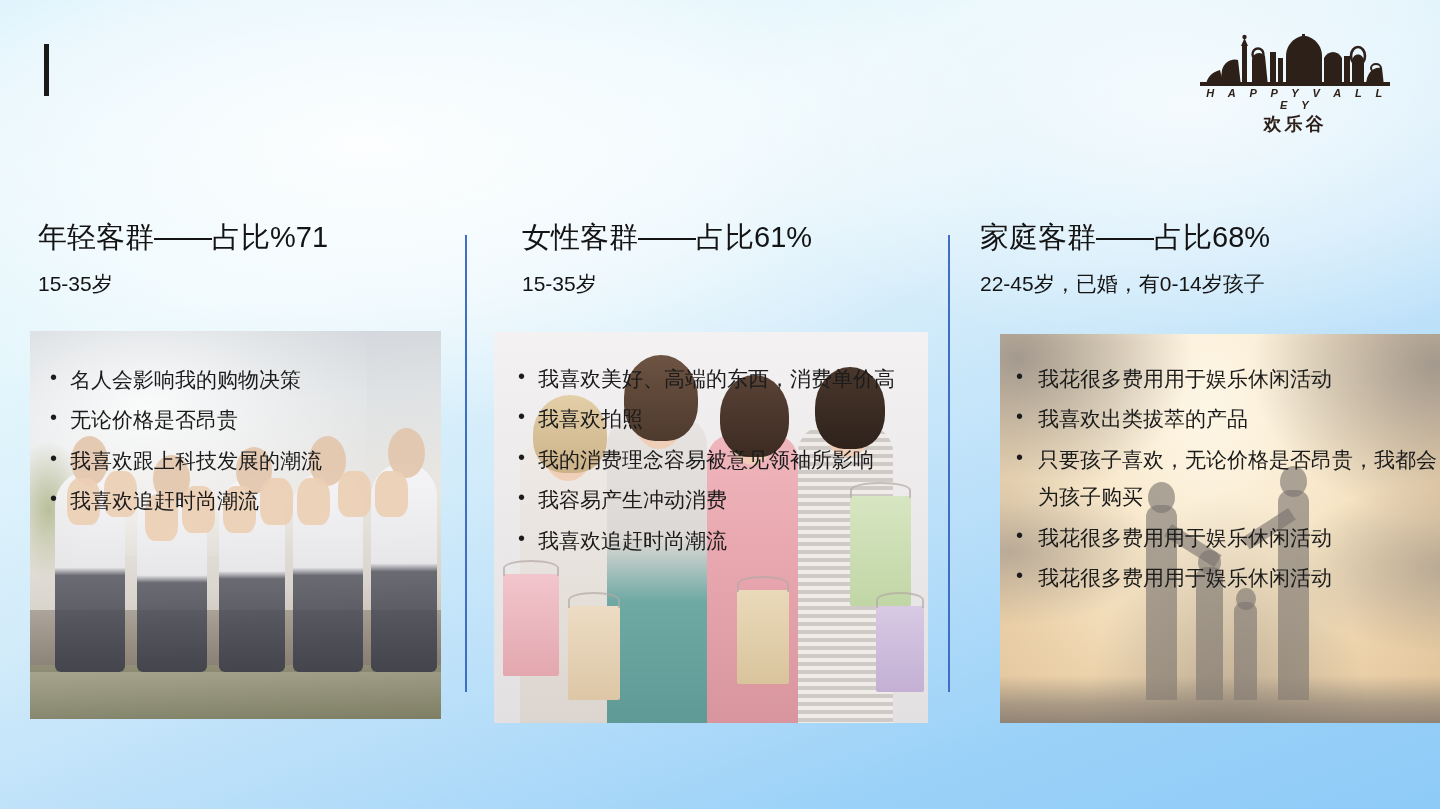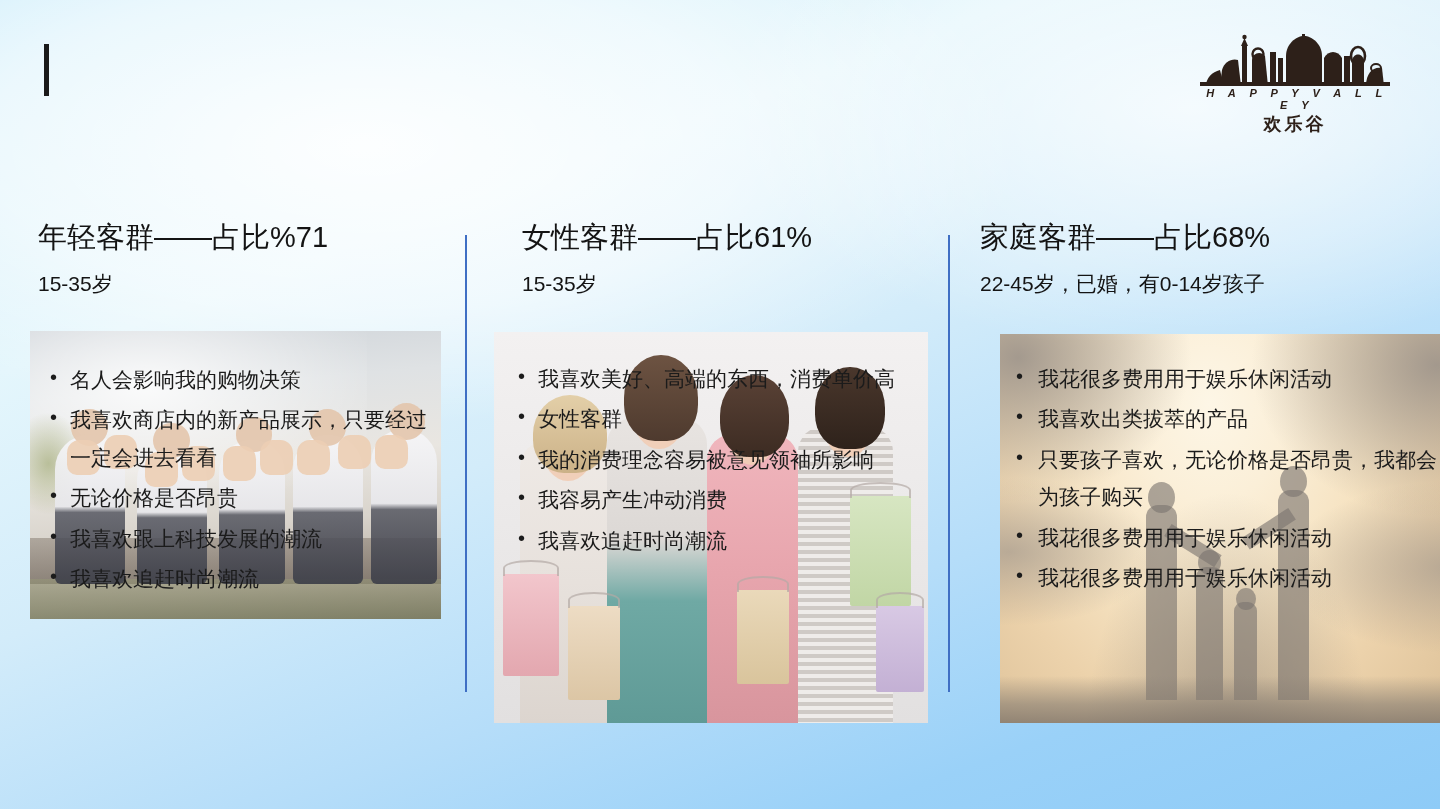--- a/index.html
+++ b/index.html
@@ -146,21 +146,21 @@
     z-index: 6;
   }
   .divider-1 { left: 465px; }
   .divider-2 { left: 948px; }
 
   
   .panel {
     position: absolute;
     overflow: hidden;
   }
-  .panel-1 { left: 30px;  top: 331px; width: 411px; height: 288px; background: #d2d5d9; }
+  .panel-1 { left: 30px;  top: 331px; width: 411px; height: 388px; background: #d2d5d9; }
   .panel-2 { left: 494px; top: 332px; width: 434px; height: 391px; background: #eceaea; }
   .panel-3 { left: 1000px; top: 334px; width: 438px; height: 389px; background: #c8c7c5; padding-left: 17px; }
 
   .panel-art { position: absolute; inset: 0; }
 
   
   .bullets {
     position: absolute;
     left: 18px;
     right: 14px;
@@ -344,21 +344,20 @@
       <div class="p1-hand" style="left:65%; bottom:50%; width:8%;  height:12%;"></div>
       <div class="p1-hand" style="left:75%; bottom:52%; width:8%;  height:12%;"></div>
 
       <div class="p1-kid" style="left:83%; width:16%; height:54%;"></div>
       <div class="p1-head" style="left:87%; bottom:62%; width:9%;  height:13%;"></div>
       <div class="p1-hand" style="left:84%; bottom:52%; width:8%;  height:12%;"></div>
     </div>
 
     <div class="bullets">
       <span class="bullet">名人会影响我的购物决策</span>
-      <span class="bullet">我喜欢商店内的新产品展示，只要经过一定会进去看看</span>
       <span class="bullet">无论价格是否昂贵</span>
       <span class="bullet">我喜欢跟上科技发展的潮流</span>
       <span class="bullet">我喜欢追赶时尚潮流</span>
     </div>
   </div>
 
   <div class="panel panel-2">
     <div class="panel-art" aria-hidden="true">
       <div class="p2-bg"></div>
 
@@ -390,21 +389,21 @@
       <div class="p2-bag" style="left:82%; bottom:30%; width:14%; height:28%; background:linear-gradient(180deg,#d7e6c2,#c1d6a5);">
           <span class="p2-bagh"></span>
         </div>
       <div class="p2-bag" style="left:88%; bottom:8%;  width:11%; height:22%; background:linear-gradient(180deg,#d8c9e4,#c3b0d4);">
           <span class="p2-bagh"></span>
         </div>
     </div>
 
     <div class="bullets">
       <span class="bullet">我喜欢美好、高端的东西，消费单价高</span>
-      <span class="bullet">女性客群</span>
+      <span class="bullet">我喜欢拍照</span>
       <span class="bullet">我的消费理念容易被意见领袖所影响</span>
       <span class="bullet">我容易产生冲动消费</span>
       <span class="bullet">我喜欢追赶时尚潮流</span>
     </div>
   </div>
 
   <div class="panel panel-3">
     <div class="panel-art" aria-hidden="true">
       <div class="p3-sky"></div>
       <div class="p3-frame"></div>

